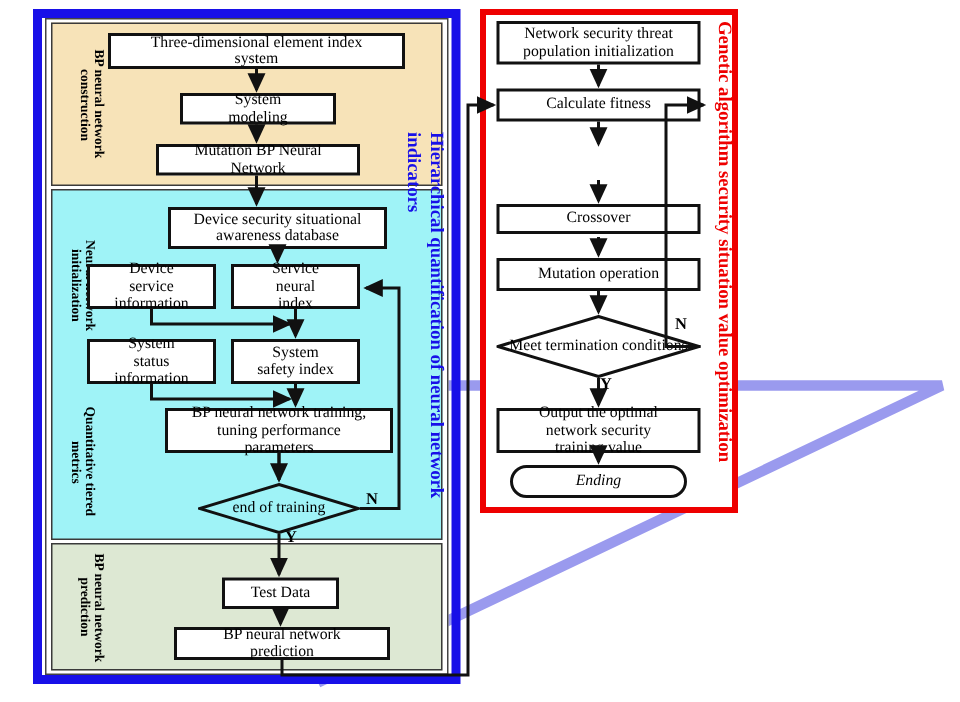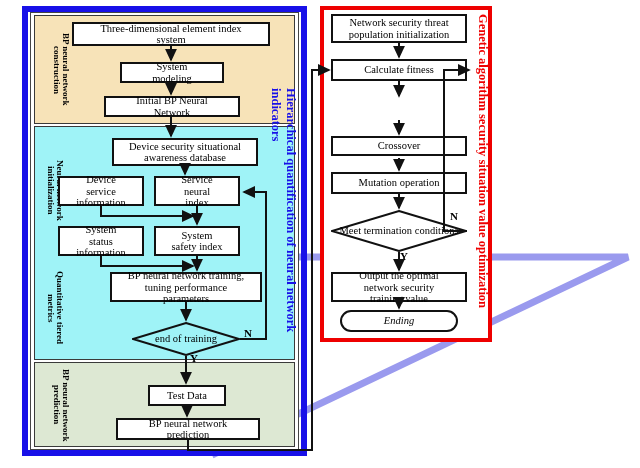--- a/index.html
+++ b/index.html
@@ -79,21 +79,21 @@
 
   <div class="vlab black vl-a">BP neural network construction</div>
   <div class="vlab black vl-b">Neural network initialization</div>
   <div class="vlab black vl-c">Quantitative tiered metrics</div>
   <div class="vlab black vl-d">BP neural network prediction</div>
 
   <div class="vl-blue">Hierarchical quantification of neural network indicators</div>
 
   <div class="node" style="left:72px;top:22px;width:198px;height:24px;">Three-dimensional element index system</div>
   <div class="node" style="left:120px;top:62px;width:104px;height:21px;">System modeling</div>
-  <div class="node" style="left:104px;top:96px;width:136px;height:21px;">Initial BP Neural Network</div>
+  <div class="node" style="left:104px;top:96px;width:136px;height:21px;">Mutation BP Neural Network</div>
 
   <div class="node" style="left:112px;top:138px;width:146px;height:28px;">Device security situational awareness database</div>
   <div class="node" style="left:58px;top:176px;width:86px;height:30px;">Device service information</div>
   <div class="node" style="left:154px;top:176px;width:86px;height:30px;">Service neural index</div>
   <div class="node" style="left:58px;top:226px;width:86px;height:30px;">System status information</div>
   <div class="node" style="left:154px;top:226px;width:86px;height:30px;">System safety index</div>
 
   <div class="node" style="left:110px;top:272px;width:152px;height:30px;">BP neural network training, tuning performance parameters</div>
 
   <div class="diamond" style="left:132px;top:322px;width:108px;height:34px;">

